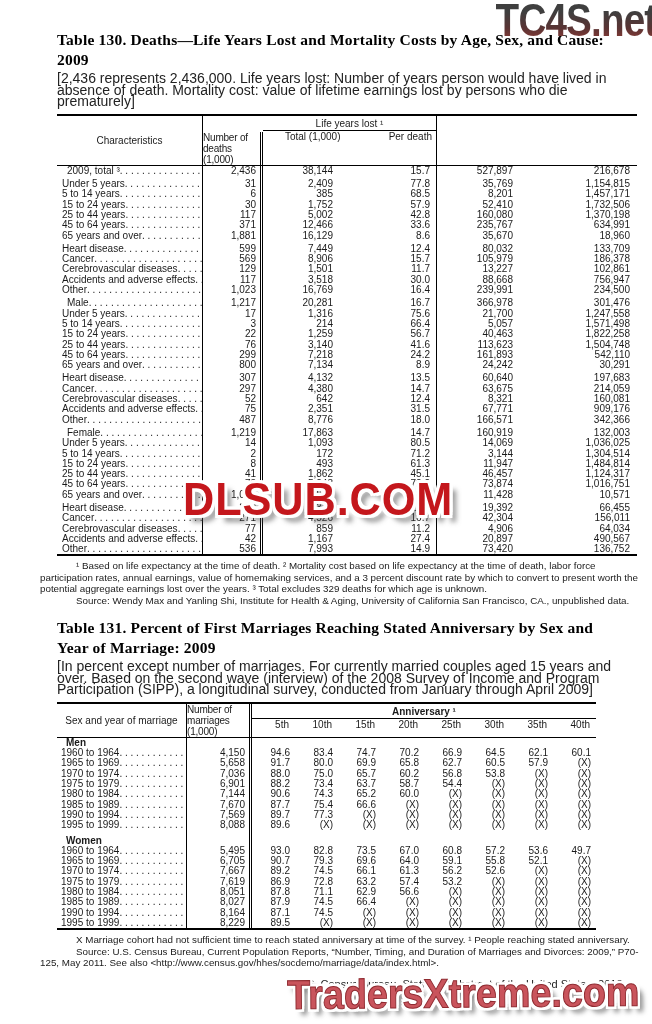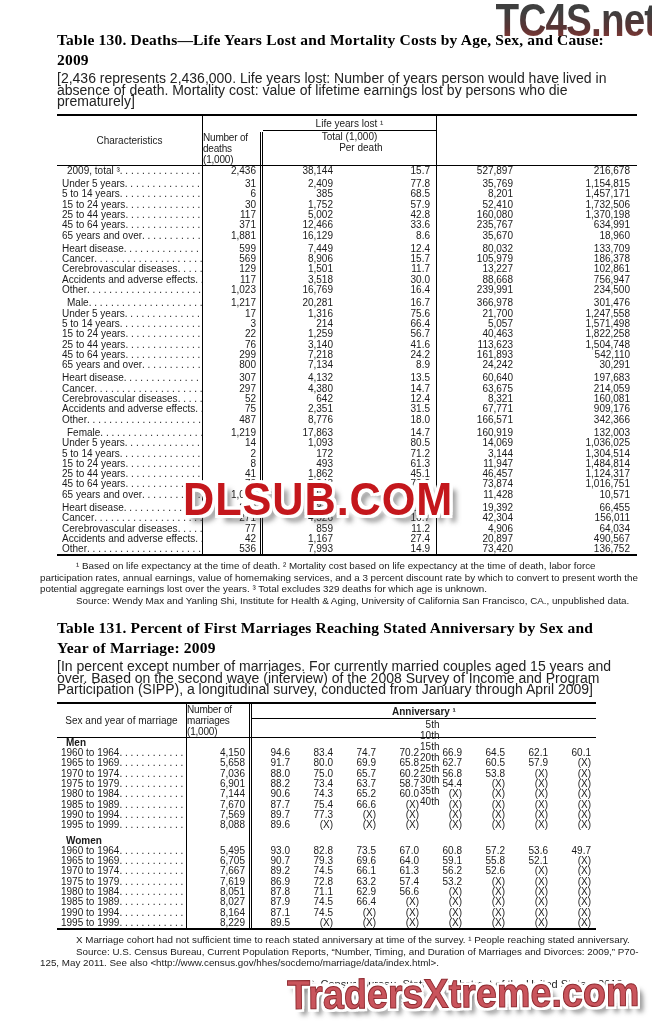--- a/index.html
+++ b/index.html
@@ -18,21 +18,21 @@
     margin-top:30px; width:566px; color:#000;
   }
   .t131-title { margin-top:12px; }
   .bracket-note { font-size:14px; line-height:11.6px; width:566px; margin-top:4px; color:#222; }
 
   
   .stat-table { border-top:2px solid #000; border-bottom:2px solid #000; margin-top:6px; font-size:10px; }
   .thead { display:flex; border-bottom:1.5px solid #000; }
   .hc { display:flex; }
   .gl { text-align:center; border-bottom:1px solid #000; height:15px; line-height:15px; }
-  .gsub { display:flex; height:17px; align-items:center; padding-bottom:2px;flex-direction:column; }
+  .gsub { display:flex; height:17px; align-items:flex-start; padding-bottom:2px; }
   .num { text-align:right; }
   .trow { display:flex; }
   .trow > .cell { line-height:10.3px; }
   .trow.gap > .cell { padding-top:3px; }
   .trow.bold { font-weight:400; }
   .cell.lblcell { display:flex; overflow:hidden; }
   .lbl { white-space:nowrap; }
   .dots { flex:1; overflow:hidden; white-space:nowrap; }
   .dots::after { content:" . . . . . . . . . . . . . . . . . . . . . . . . . . . . . . . . . ."; }
   .section-head { font-weight:700; }

